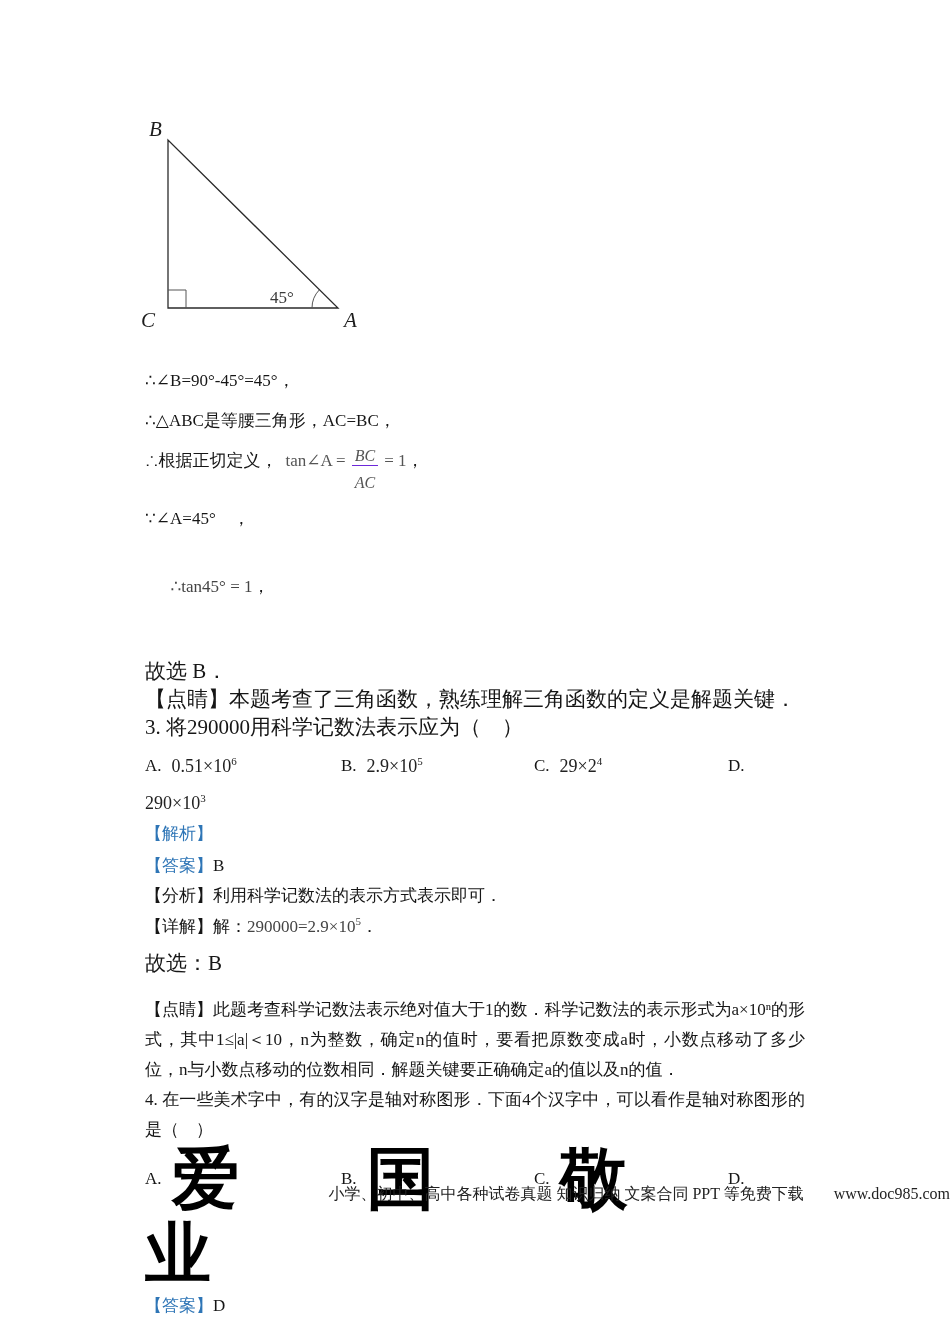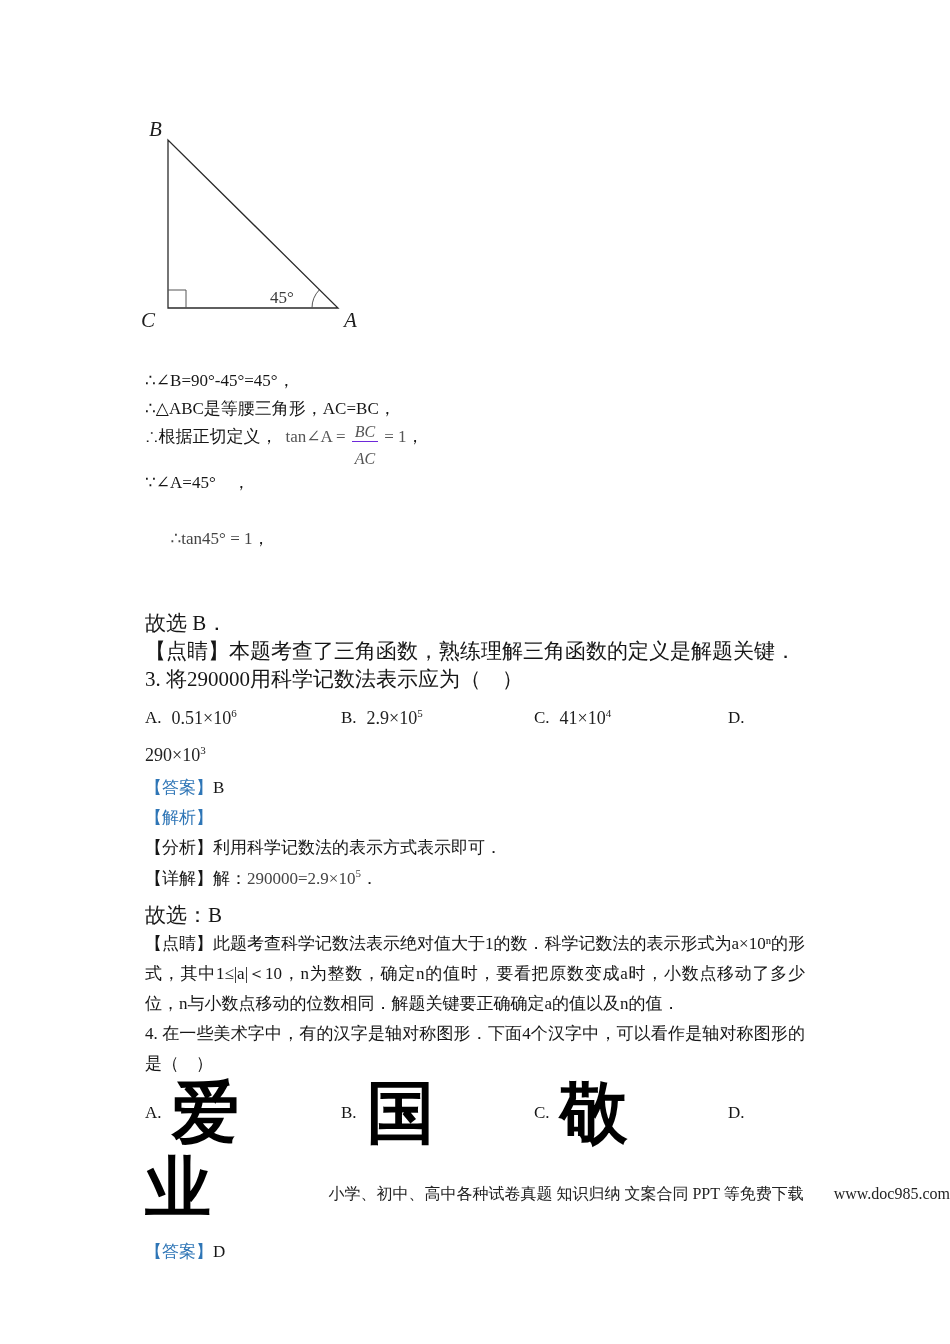--- a/index.html
+++ b/index.html
@@ -15,21 +15,21 @@
   .content{padding:108px 145px 0 145px;}
 
   
   .figure{display:block;margin-left:-6px;}
   .figure path, .figure polygon{fill:none;stroke:#2b2b2b;stroke-width:1.3;}
   .figure .thin{stroke:#555;stroke-width:1;}
   .vlabel{font-family:"Liberation Serif",serif;font-style:italic;font-size:21px;fill:#1d1d1d;}
   .angle-label{font-family:"Liberation Serif",serif;font-size:17px;fill:#3a3a3a;}
 
   
-  .sol-line{font-size:17px;line-height:28px;white-space:pre-wrap;}
+  .sol-line{font-size:17px;line-height:28px;white-space:pre-wrap;margin-top:12px;}
   .mt-first{margin-top:39px;}
   .formula-line{display:flex;align-items:flex-start;height:46px;}
   .math{font-family:"Liberation Serif","DejaVu Serif",serif;color:#555;}
   .mathblack{font-family:"Liberation Serif","DejaVu Serif",serif;color:#444;}
   .frac{display:inline-flex;flex-direction:column;text-align:center;margin:0 6px;line-height:1.15;font-size:16px;font-style:italic;}
   .frac .num{border-bottom:1px solid #6d28d9;padding:0 3px;}
   .frac .den{padding:8px 3px;}
   .mathlead{font-style:normal;margin-left:8px;}
 
   
@@ -104,44 +104,44 @@
       <div class="opt-cell">
         <span class="opt-label">A.</span>
         <span class="opt-math"><span>0.51×10</span><sup>6</sup></span>
       </div>
       <div class="opt-cell">
         <span class="opt-label">B.</span>
         <span class="opt-math"><span>2.9×10</span><sup>5</sup></span>
       </div>
       <div class="opt-cell">
         <span class="opt-label">C.</span>
-        <span class="opt-math"><span>41×10</span><sup>4</sup></span>
+        <span class="opt-math"><span>29×2</span><sup>4</sup></span>
       </div>
       <div class="opt-cell">
         <span class="opt-label">D.</span>
       </div>
     </div>
 
     <div class="d-value"><span>290×10</span><sup>3</sup></div>
 
+    <div class="ans-line" style="margin-top:2px;">
+      <span class="blue">【解析】</span>
+    </div>
     <div class="ans-line" style="margin-top:4px;">
       <span class="blue">【答案】</span><span>B</span>
-    </div>
-    <div class="ans-line" style="margin-top:2px;">
-      <span class="blue">【解析】</span>
     </div>
     <div class="ans-line" style="margin-top:2px;">【分析】利用科学记数法的表示方式表示即可．</div>
 
     <div class="detail-line">
       <span>【详解】解：</span><span class="mathblack"><span>290000=2.9×10</span><sup>5</sup></span><span>．</span>
     </div>
 
     <div class="line" style="margin-top:5px;">故选：B</div>
 
-    <div class="para" style="margin-top:0;">【点睛】此题考查科学记数法表示绝对值大于1的数．科学记数法的表示形式为a×10ⁿ的形式，其中1≤|a|＜10，n为整数，确定n的值时，要看把原数变成a时，小数点移动了多少位，n与小数点移动的位数相同．解题关键要正确确定a的值以及n的值．</div>
+    <div class="para" style="margin-top:18px;">【点睛】此题考查科学记数法表示绝对值大于1的数．科学记数法的表示形式为a×10ⁿ的形式，其中1≤|a|＜10，n为整数，确定n的值时，要看把原数变成a时，小数点移动了多少位，n与小数点移动的位数相同．解题关键要正确确定a的值以及n的值．</div>
 
     <div class="para">4. 在一些美术字中，有的汉字是轴对称图形．下面4个汉字中，可以看作是轴对称图形的是（　）</div>
 
     <div class="big-row">
       <div class="opt-cell">
         <span class="opt-label">A.</span>
         <span class="big-char">爱</span>
       </div>
       <div class="opt-cell">
         <span class="opt-label">B.</span>
@@ -153,21 +153,21 @@
       </div>
       <div class="opt-cell">
         <span class="opt-label">D.</span>
       </div>
     </div>
 
     <div class="d-char-line">
       <span class="big-char">业</span>
     </div>
 
-    <div class="ans-line" style="margin-top:14px;">
+    <div class="ans-line" style="margin-top:2px;">
       <span class="blue">【答案】</span><span>D</span>
     </div>
 
   </div>
 
   <div class="footer">
     <span>小学、初中、高中各种试卷真题  知识归纳  文案合同  PPT 等免费下载</span><span class="site">www.doc985.com</span>
   </div>
 </div>
 

